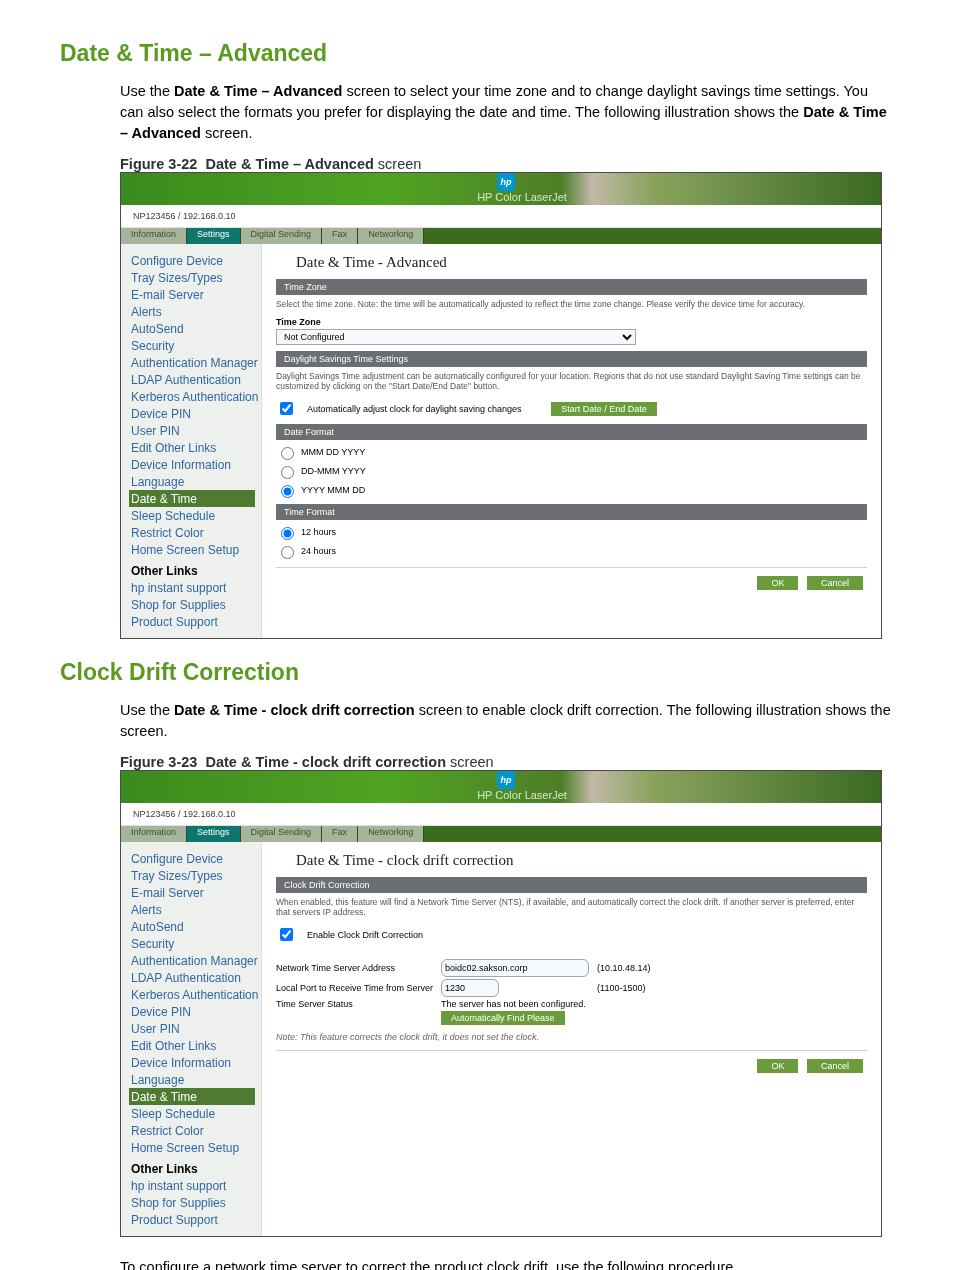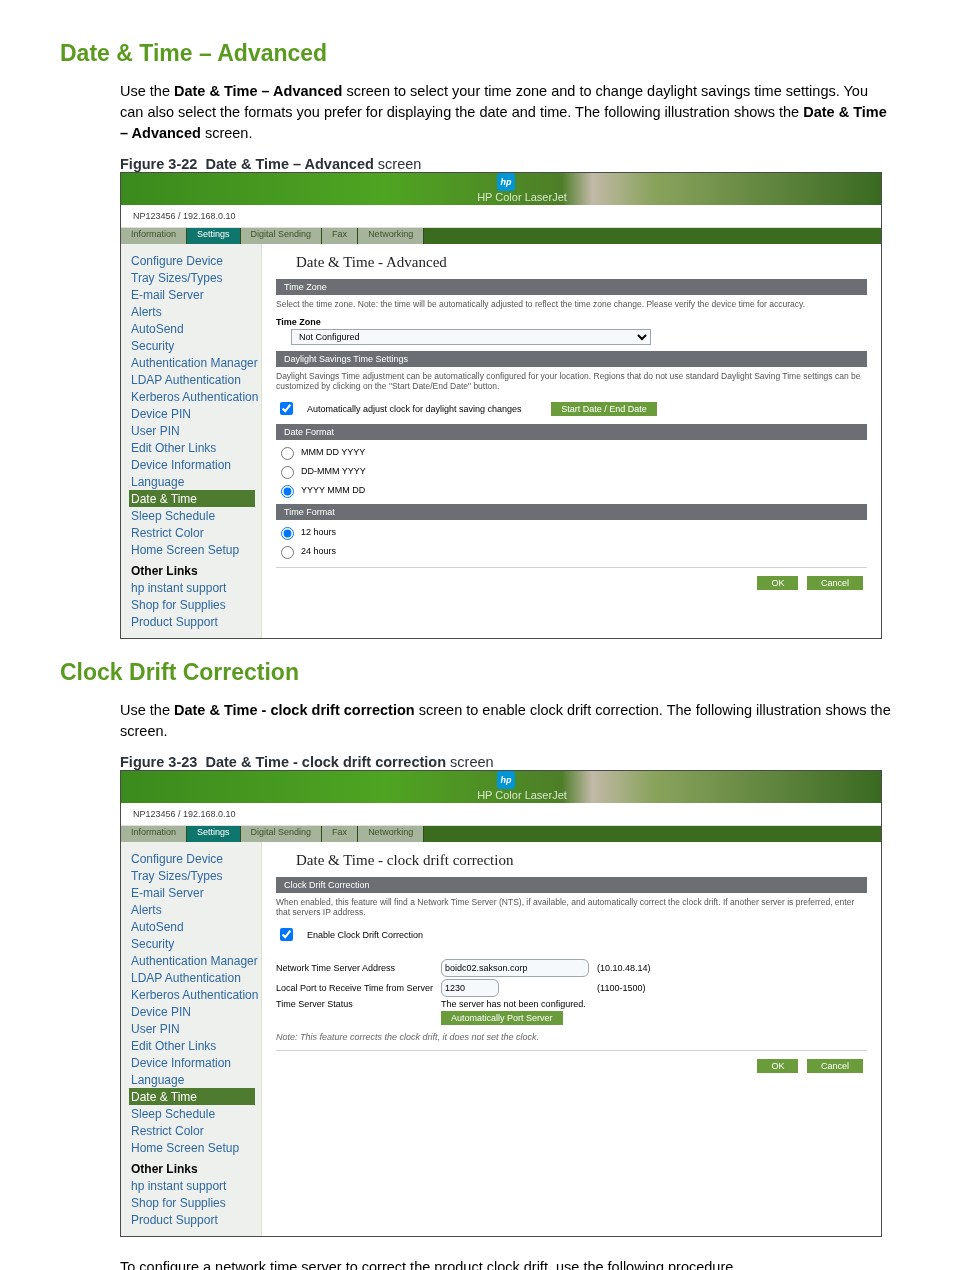--- a/index.html
+++ b/index.html
@@ -124,21 +124,21 @@
     font-size: 9px;
     margin: 6px 0 4px 0;
   }
   .panel .hint { font-size: 8.5px; color:#555; margin: 4px 0 8px 0; }
   .field-label { font-weight: bold; margin: 4px 0 2px 0; }
   select.fake, input.fake {
     font-size: 9px; padding:1px 3px;
     border: 1px solid #9da5ad;
     background: #f5f9fc;
   }
-  select.fake { width: 360px; height: 16px; margin-left: 15px; }
+  select.fake { width: 360px; height: 16px; }
   input.text { width: 140px; height: 14px; border-radius: 6px; }
   .chk { margin: 4px 0; display:flex; align-items:center; gap:11px;}
   .radio-row { margin: 3px 0; display:flex; align-items:center; gap:4px;}
   .greenbtn {
     display:inline-block;
     background: #6a9c3c;
     color:#fff;
     padding: 2px 10px;
     font-size: 9px;
     border: 0;
@@ -345,21 +345,21 @@
             <td>Local Port to Receive Time from Server</td>
             <td><input class="fake text" style="width: 50px;" value="1230"></td>
             <td>(1100-1500)</td>
           </tr>
           <tr>
             <td>Time Server Status</td>
             <td colspan="2">The server has not been configured.</td>
           </tr>
           <tr>
             <td></td>
-            <td colspan="2"><button class="greenbtn">Automatically Port Server</button></td>
+            <td colspan="2"><button class="greenbtn">Automatically Find Please</button></td>
           </tr>
         </tbody>
           </table>
         <div class="italic" style="margin-top:6px">Note: This feature corrects the clock drift, it does not set the clock.</div>
 
         <div class="btnbar">
           <button class="ok-btn">OK</button>
           <button class="cancel-btn">Cancel</button>
         </div>
       </div>

